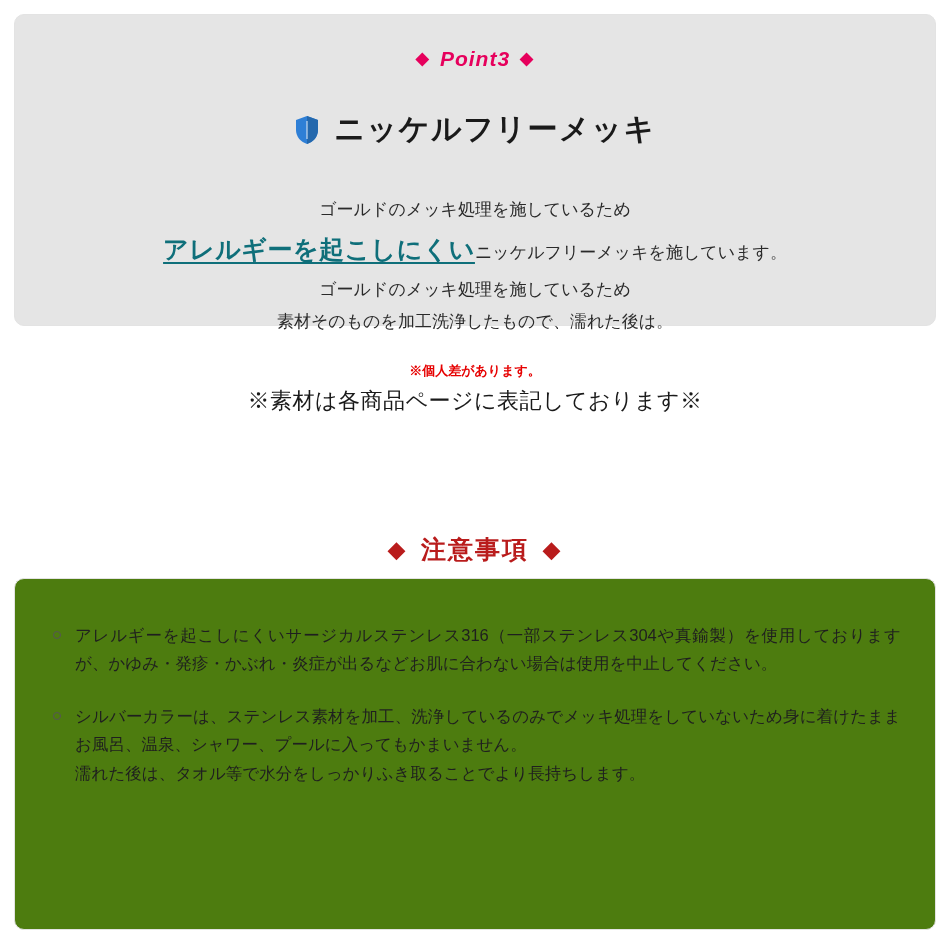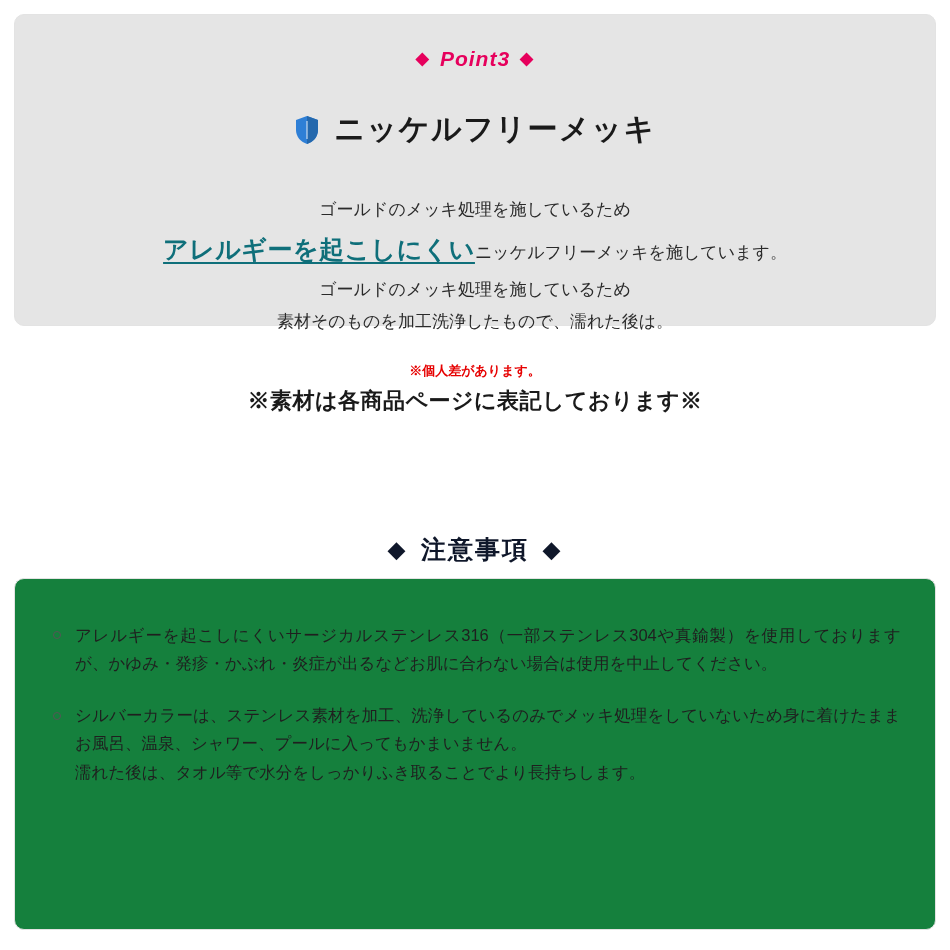--- a/index.html
+++ b/index.html
@@ -90,54 +90,54 @@
   }
   .note-red {
     margin-top: 24px;
     font-size: 13px;
     font-weight: bold;
     color: #e60000;
   }
   .note-strong {
     margin-top: 6px;
     font-size: 22px;
-    font-weight: bold;
+    font-weight: normal;
     color: #1a1a1a;
     letter-spacing: 0.5px;
   }
 
   
   .caution-heading {
     position: absolute;
     left: 0;
     top: 512px;
     width: 950px;
     text-align: center;
     font-size: 25px;
     font-weight: bold;
-    color: #0f172a;
+    color: #b91c1c;
     letter-spacing: 2px;
   }
   .caution-heading .diamond {
     font-size: 22px;
     margin: 0 14px;
     vertical-align: 1px;
   }
 
   
   .caution-card {
     position: absolute;
     left: 14px;
     top: 578px;
     width: 922px;
     height: 352px;
     box-sizing: border-box;
     border: 1px solid #e3e3e3;
     border-radius: 10px;
-    background: #15803d;
+    background: #4d7c0f;
     padding: 42px 34px 0 34px;
   }
   .caution-list {
     list-style: none;
     margin: 0;
     padding: 0;
   }
   .caution-list li {
     position: relative;
     padding-left: 26px;
@@ -191,18 +191,18 @@
     </div>
   </section>
 
   <h2 class="caution-heading">
     <span class="diamond">◆</span><span>注意事項</span><span class="diamond">◆</span>
   </h2>
 
   <section class="caution-card">
     <ul class="caution-list">
       <li>アレルギーを起こしにくいサージカルステンレス316（一部ステンレス304や真鍮製）を使用しておりますが、かゆみ・発疹・かぶれ・炎症が出るなどお肌に合わない場合は使用を中止してください。</li>
-      <li style="white-space: pre-line; font-family: Liberation Serif, serif;">シルバーカラーは、ステンレス素材を加工、洗浄しているのみでメッキ処理をしていないため身に着けたままお風呂、温泉、シャワー、プールに入ってもかまいません。
+      <li style="white-space: pre-line;">シルバーカラーは、ステンレス素材を加工、洗浄しているのみでメッキ処理をしていないため身に着けたままお風呂、温泉、シャワー、プールに入ってもかまいません。
 濡れた後は、タオル等で水分をしっかりふき取ることでより長持ちします。</li>
     </ul>
   </section>
 
 </div>
 
 </body></html>

